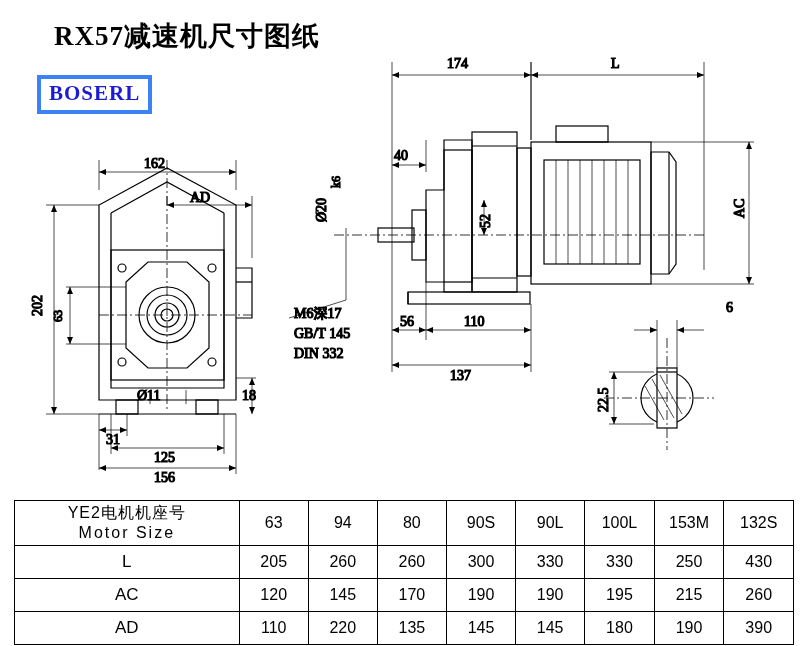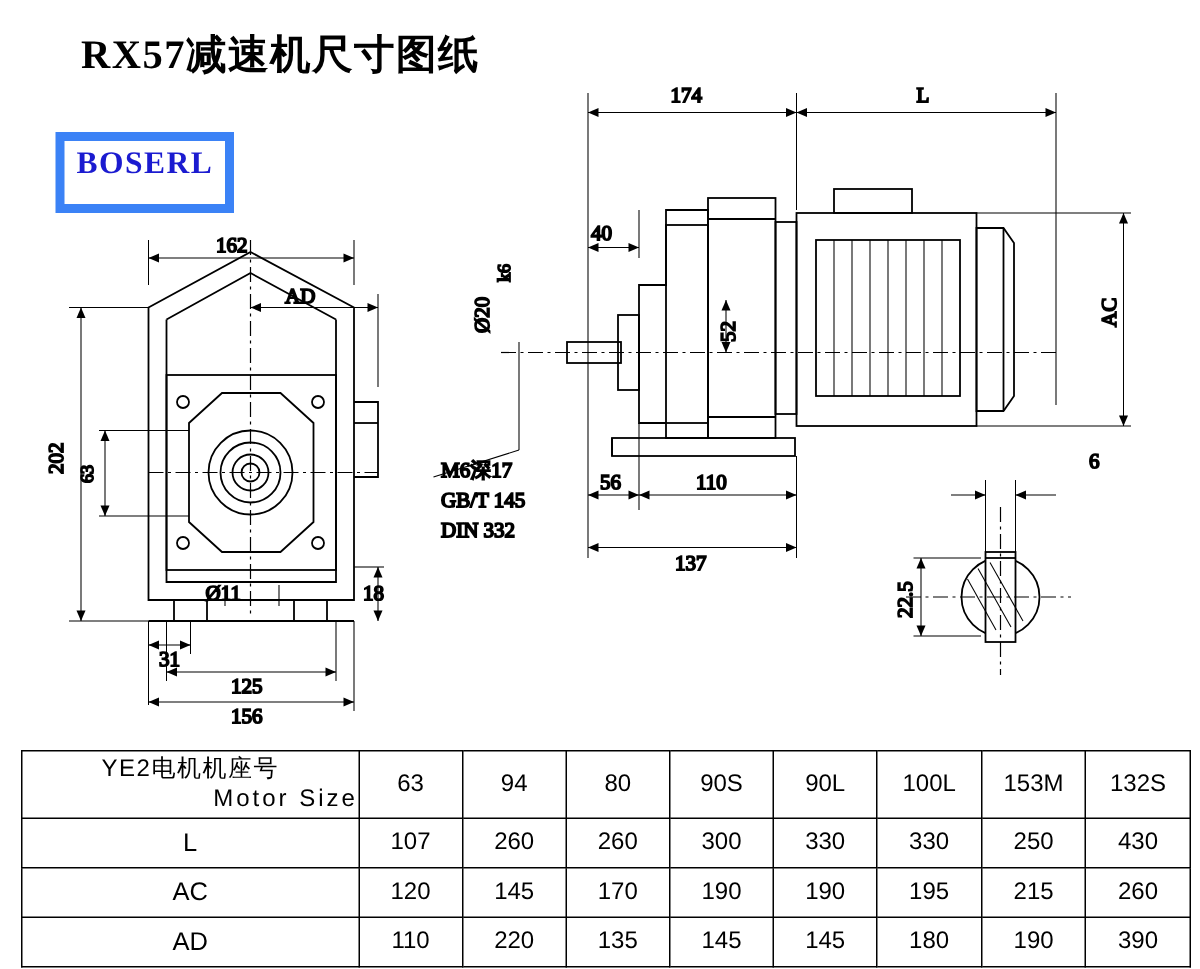--- a/index.html
+++ b/index.html
@@ -9,24 +9,23 @@
     position:relative;overflow:hidden;
   }
   .stage{position:absolute;left:4px;top:0;width:800px;height:452px;}
   .title{
     position:absolute;left:50px;top:18px;
     font-family:"Liberation Serif", serif;
     font-size:27px;font-weight:bold;color:#000;letter-spacing:1px;
   }
   .logo{
     position:absolute;left:33px;top:75px;
-    border:6px solid #3b82f6;
-    padding:2px 8px 15px 8px;
+    border:4px solid #3b82f6;
+    padding:2px 8px 4px 8px;
     background:#fff;
-    margin-top:13px;
   }
   .logo span{
     font-family:"Liberation Serif", serif;
     font-size:21px;font-weight:bold;color:#1b1bd0;letter-spacing:1px;
   }
   svg{position:absolute;left:0;top:0;}
   .dim{font-family:"Liberation Serif", serif;font-size:14px;fill:#000;}
   .dimsm{font-family:"Liberation Serif", serif;font-size:12px;fill:#000;}
   .note{font-family:"Liberation Serif", serif;font-size:14px;fill:#000;}
 
@@ -35,21 +34,21 @@
     position:absolute;left:10px;top:500px;
     border-collapse:collapse;width:780px;
     font-family:Liberation Sans, sans-serif;
   }
   table.spec td{
     border:1px solid #000;text-align:center;vertical-align:middle;
     font-size:16px;height:30px;color:#000;
   }
   table.spec td.hdr{width:230px;font-size:16px;line-height:20px;padding:2px 0;}
   table.spec td.hdr .l1{letter-spacing:1px;}
-  table.spec td.hdr .l2{letter-spacing:2px;text-align:right;}
+  table.spec td.hdr .l2{letter-spacing:2px;}
   table.spec td.rowlab{width:230px;font-size:17px;}
   table.spec td.val{width:68px;}
 </style>
 </head>
 <body>
 
 <div class="stage">
 
   <div class="title">RX57减速机尺寸图纸</div>
 
@@ -305,21 +304,21 @@
         <td class="val">94</td>
         <td class="val">80</td>
         <td class="val">90S</td>
         <td class="val">90L</td>
         <td class="val">100L</td>
         <td class="val">153M</td>
         <td class="val">132S</td>
       </tr>
       <tr>
         <td class="rowlab">L</td>
-        <td class="val">107</td>
+        <td class="val">205</td>
         <td class="val">260</td>
         <td class="val">260</td>
         <td class="val">300</td>
         <td class="val">330</td>
         <td class="val">330</td>
         <td class="val">250</td>
         <td class="val">430</td>
       </tr>
       <tr>
         <td class="rowlab">AC</td>

